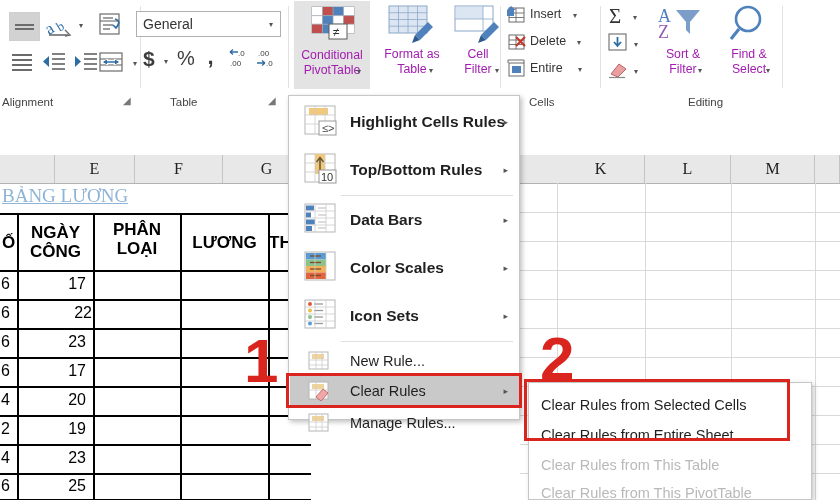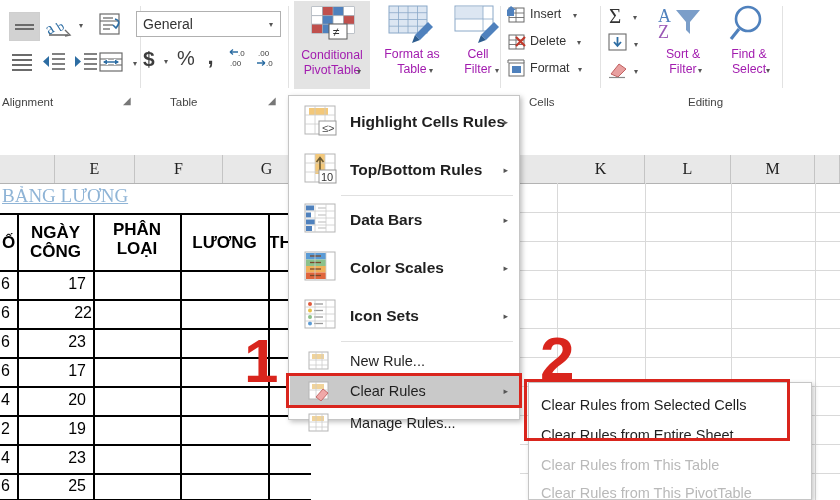--- a/index.html
+++ b/index.html
@@ -330,21 +330,21 @@
       <span class="cells-item" style="left:530px;top:34px;">Delete</span>
       <span class="arw" style="left:577px;top:39px;">▾</span>
 
       <div class="icon-btn" style="left:506px;top:59px;width:22px;height:20px;">
         <svg width="22" height="20" viewBox="0 0 22 20">
           <rect x="3" y="4" width="15" height="13" fill="none" stroke="#6b6b6b" stroke-width="1"></rect>
           <rect x="6" y="7" width="9" height="7" fill="#4f81bd"></rect>
           <path d="M2 1 L18 1 M2 1 L2 4 M18 1 L18 4" stroke="#6b6b6b" stroke-width="1"></path>
         </svg>
       </div>
-      <span class="cells-item" style="left:530px;top:61px;">Format</span>
+      <span class="cells-item" style="left:530px;top:61px;">Entire</span>
       <span class="arw" style="left:578px;top:66px;">▾</span>
 
       <div class="grp-label" style="left:529px;">Cells</div>
       <div class="grp-sep" style="left:600px;"></div>
     </div>
 
     <div>
       <div class="glyph" style="left:609px;top:4px;font-size:21px;color:#333;font-family:'Liberation Serif',serif;">Σ</div>
       <span class="arw" style="left:633px;top:14px;">▾</span>
 

